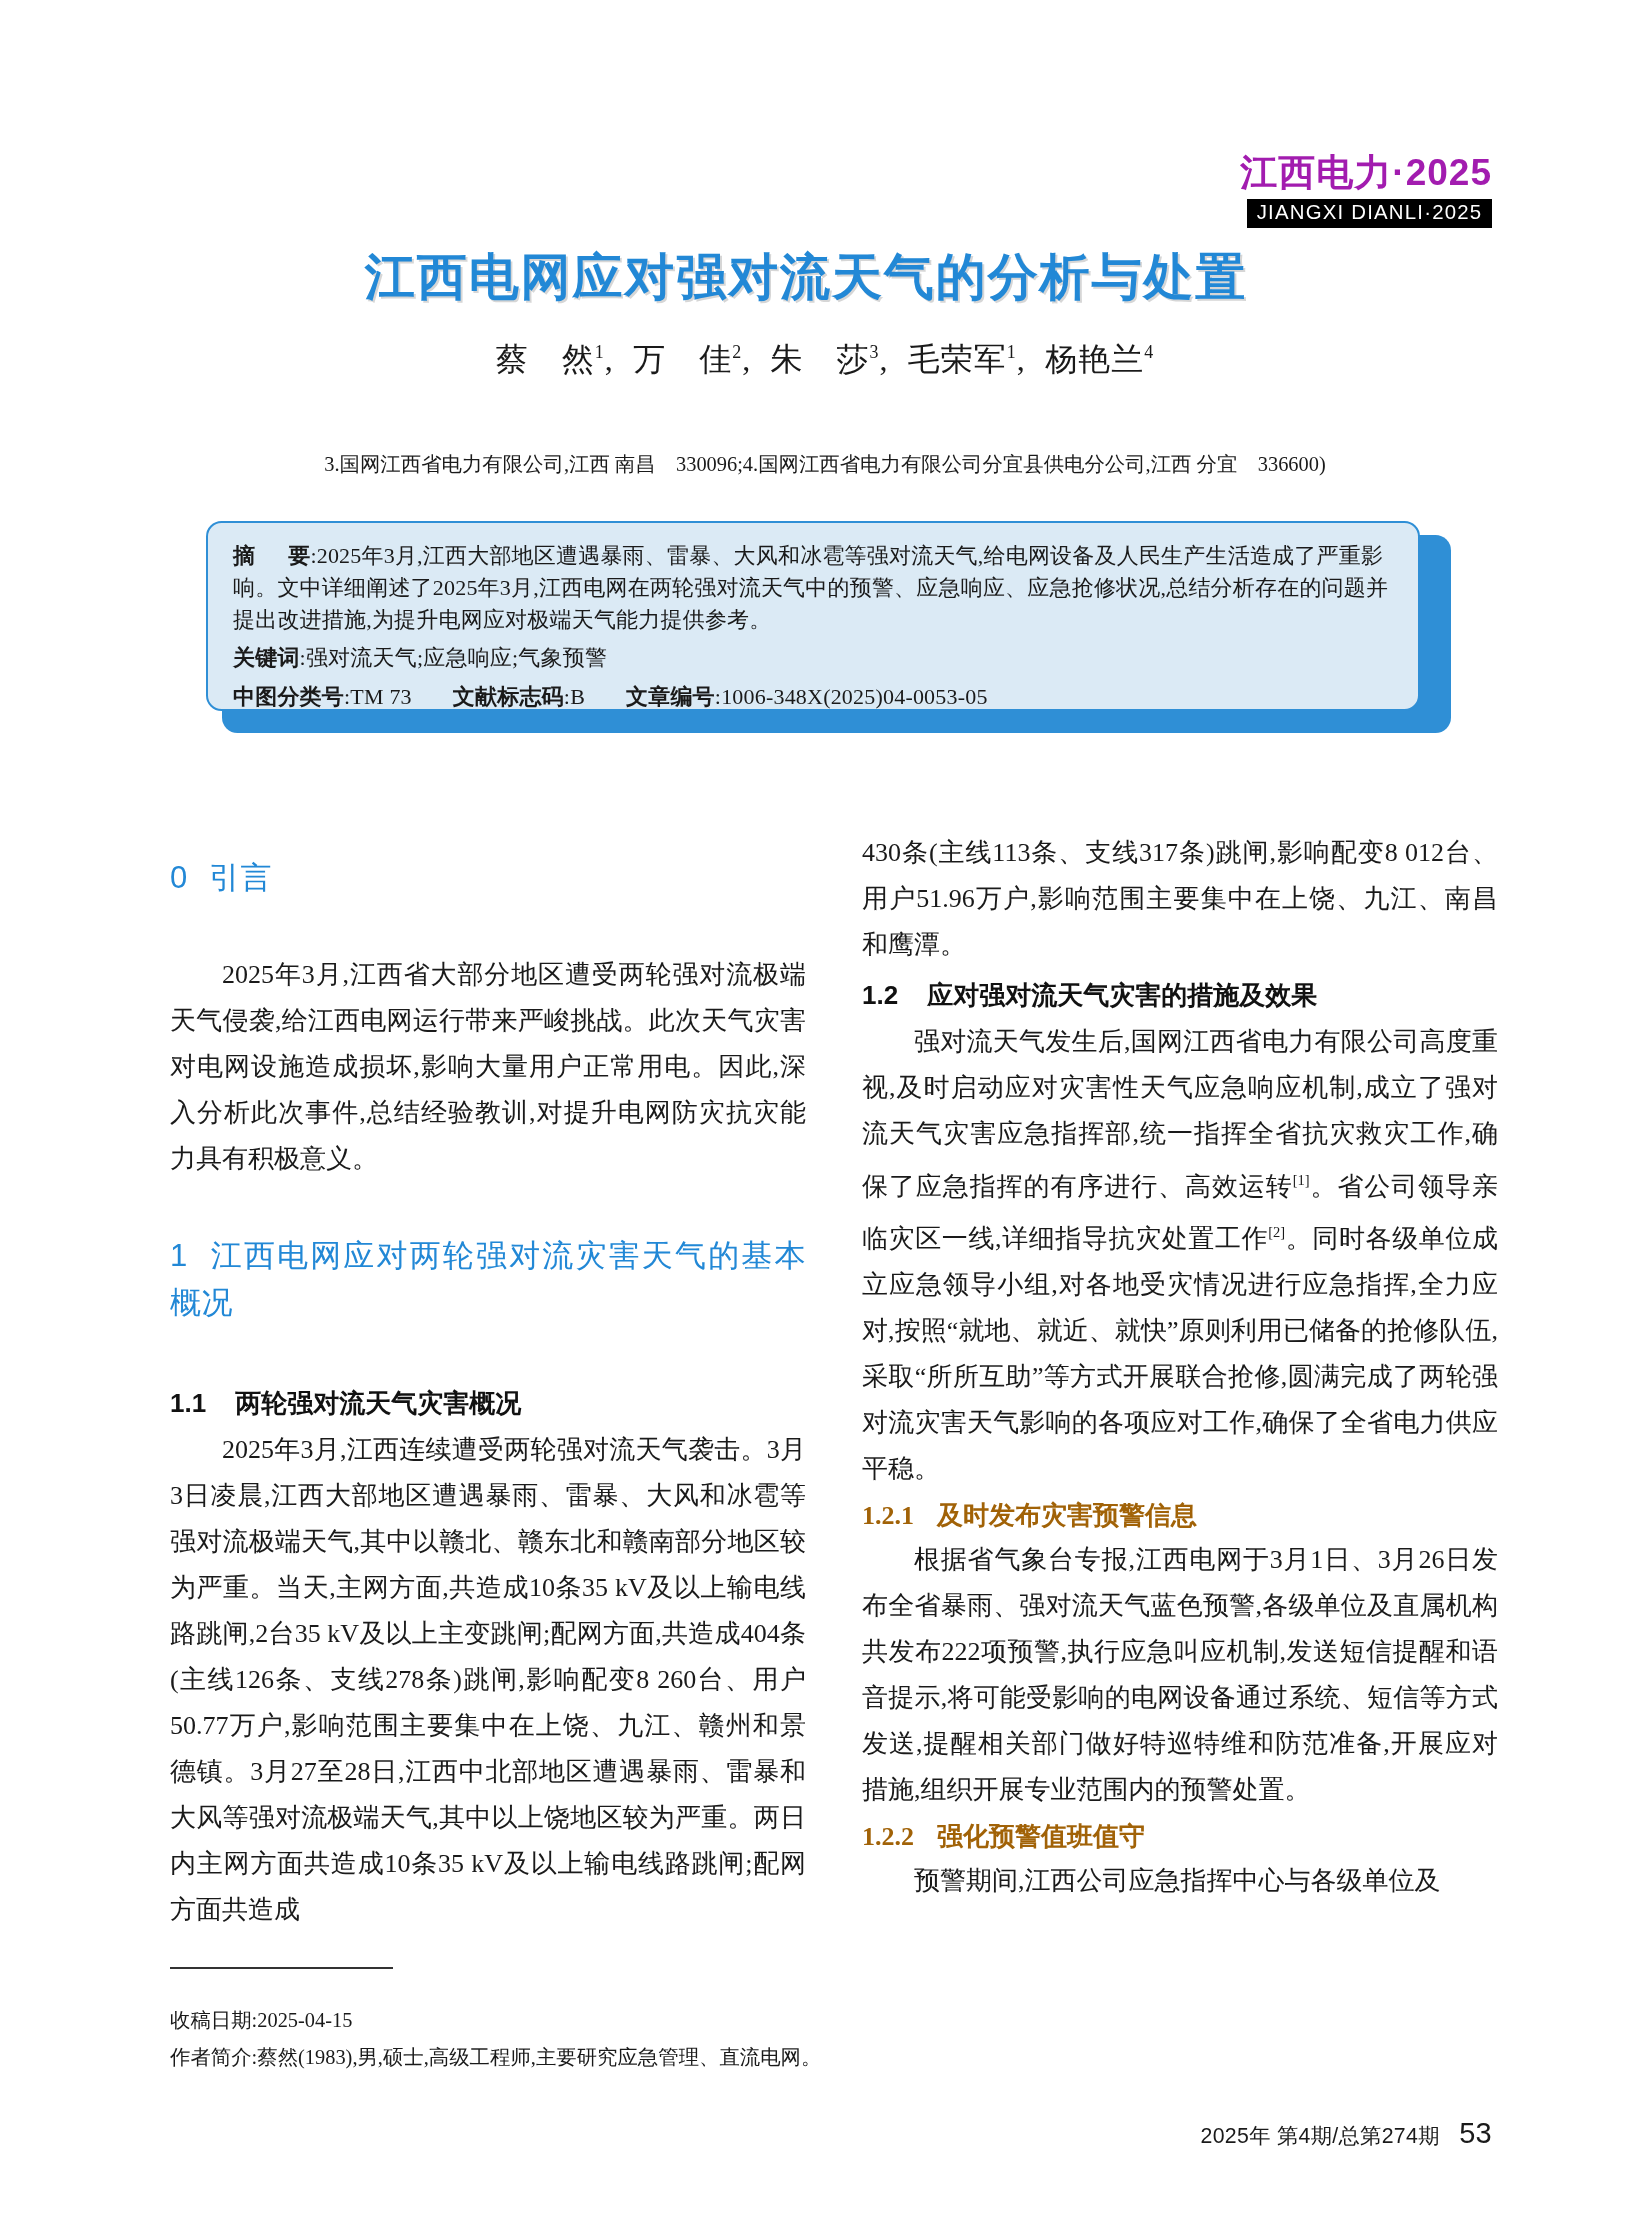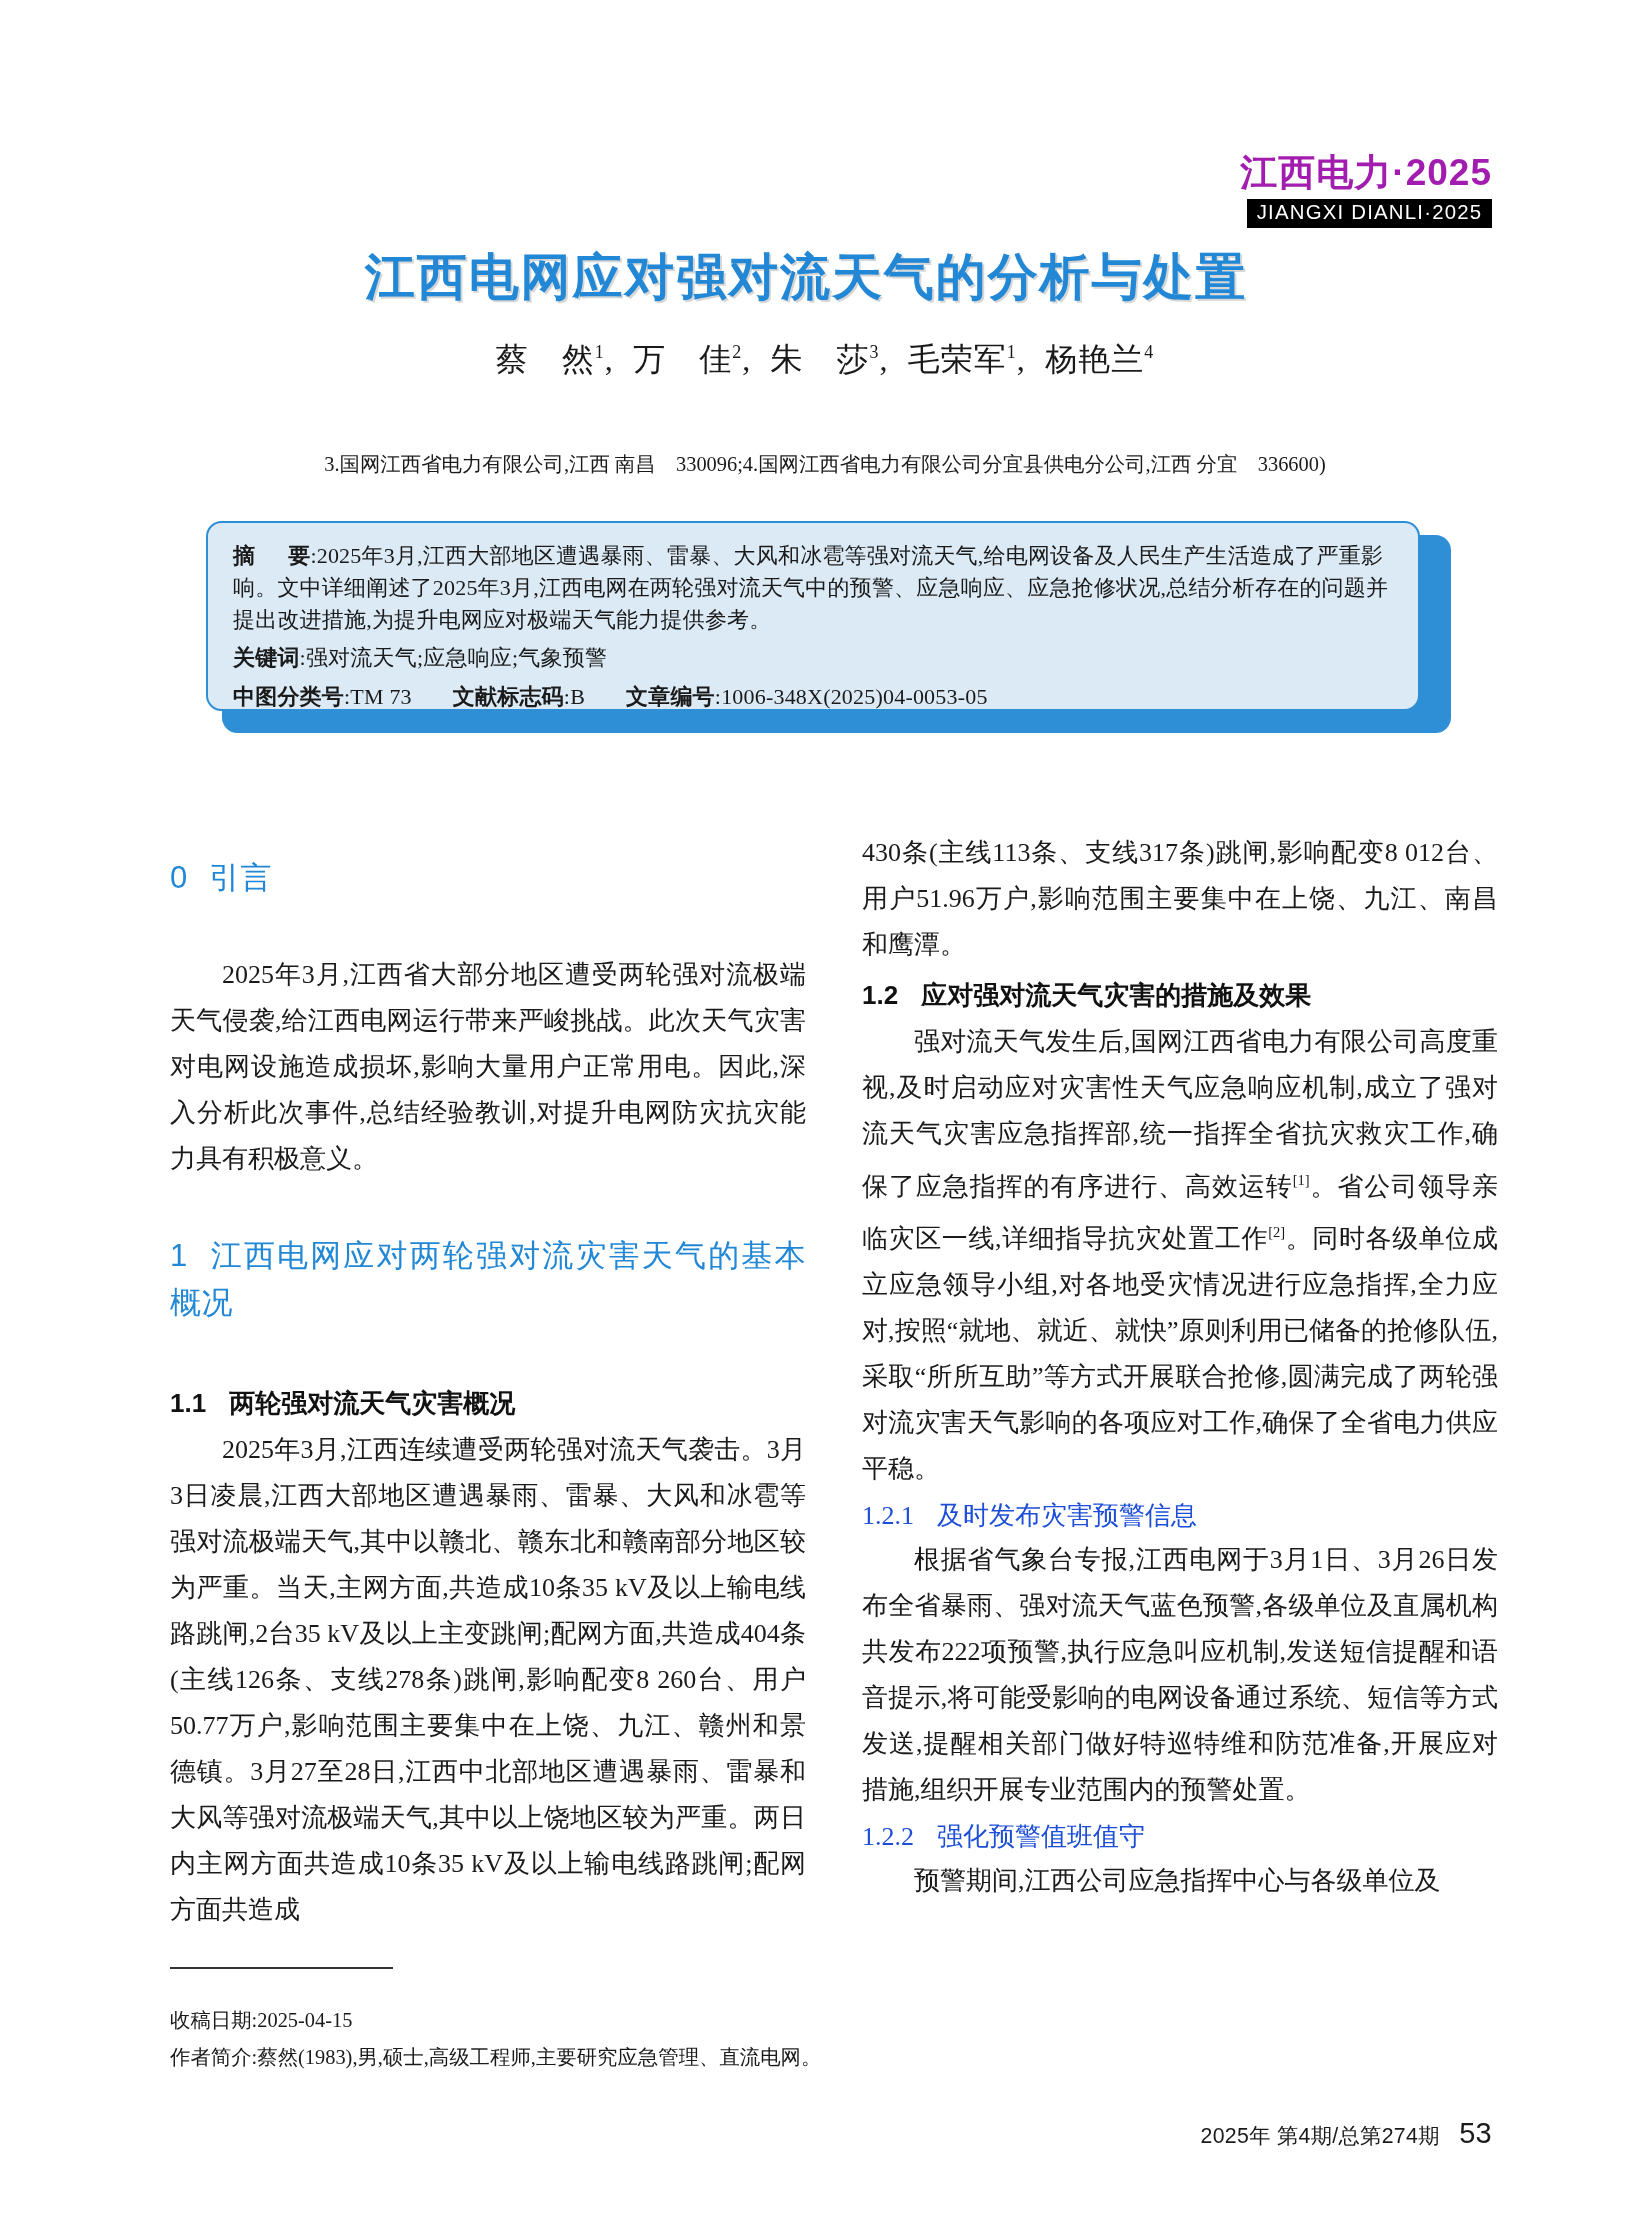--- a/index.html
+++ b/index.html
@@ -150,27 +150,27 @@
   }
   h2.sec .num { margin-right: 21.3px; }
   h3.sub {
     font-family: "Liberation Sans", "DejaVu Sans", sans-serif;
     font-weight: bold;
     font-size: 26px;
     line-height: 43px;
     margin: 5.8px 0 1.9px 0;
     color: #111;
   }
-  h3.sub .num { margin-right: 23px; }
+  h3.sub .num { margin-right: 29px; }
   h4.subsub {
-    font-weight: normal;
+    font-weight: bold;
     font-size: 26px;
     line-height: 43px;
     margin: 1.9px 0 0 0;
-    color: #1d4ed8;
+    color: #a16207;
   }
   h4.subsub .num { margin-right: 23px; }
   p.para {
     margin: 0;
     text-indent: 2em;
   }
   p.tight { margin: 0; }
   .spacer-0 { height: 50px; }
   .spacer-1 { height: 33px; }
 

